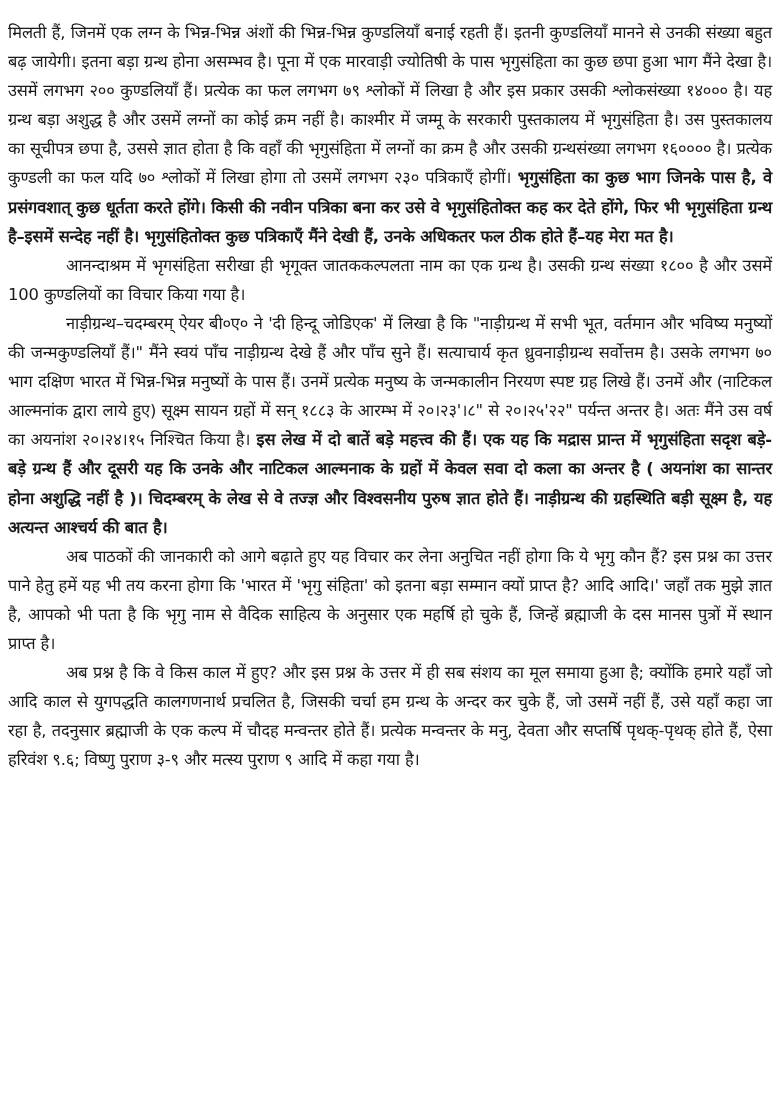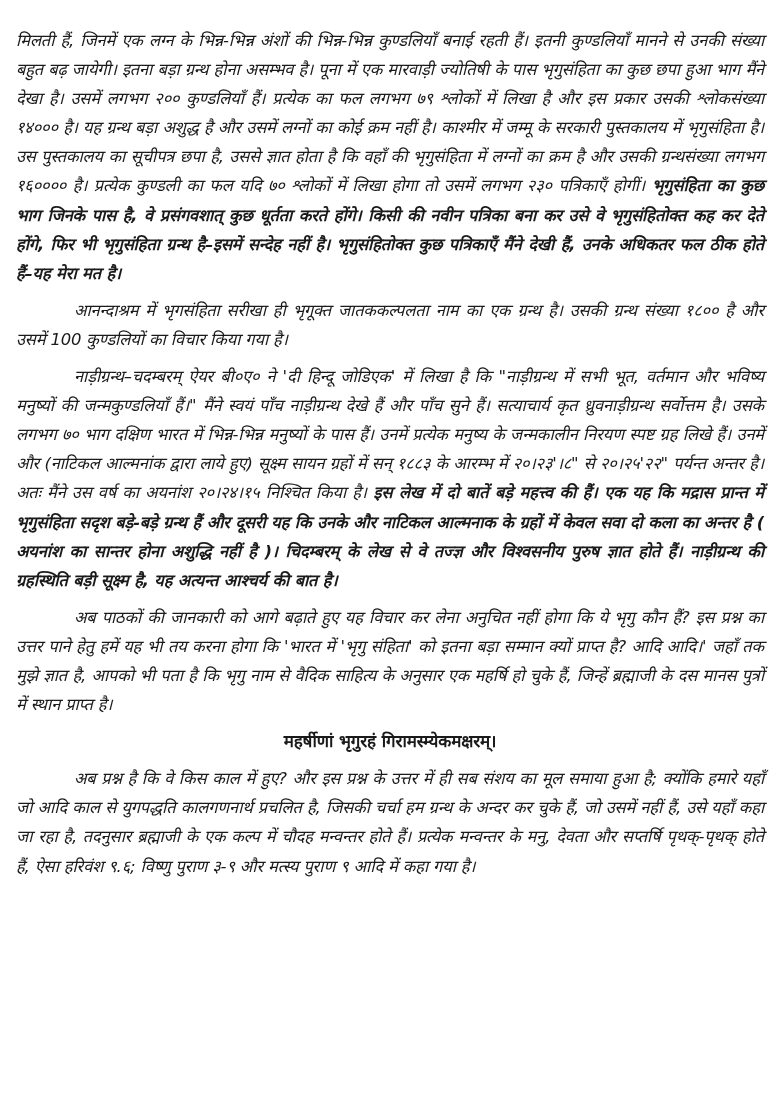--- a/index.html
+++ b/index.html
@@ -19,22 +19,21 @@
     position: absolute;
     left: 8px;
     top: 18px;
     width: 764px;
     font-size: 16.4px;
     line-height: 29.1px;
     text-align: justify;
     letter-spacing: -0.15px;
   }
   .para {
-    margin: 8px;
-    font-style: italic;
+    margin: 0;
   }
   .indent {
     text-indent: 58px;
   }
   .bold {
     font-weight: bold;
   }
   .verse {
     text-align: center;
     font-weight: bold;
@@ -49,17 +48,16 @@
 
   <p class="para"><span>मिलती हैं, जिनमें एक लग्न के भिन्न-भिन्न अंशों की भिन्न-भिन्न कुण्डलियाँ बनाई रहती हैं। इतनी कुण्डलियाँ मानने से उनकी संख्या बहुत बढ़ जायेगी। इतना बड़ा ग्रन्थ होना असम्भव है। पूना में एक मारवाड़ी ज्योतिषी के पास भृगुसंहिता का कुछ छपा हुआ भाग मैंने देखा है। उसमें लगभग २०० कुण्डलियाँ हैं। प्रत्येक का फल लगभग ७९ श्लोकों में लिखा है और इस प्रकार उसकी श्लोकसंख्या १४००० है। यह ग्रन्थ बड़ा अशुद्ध है और उसमें लग्नों का कोई क्रम नहीं है। काश्मीर में जम्मू के सरकारी पुस्तकालय में भृगुसंहिता है। उस पुस्तकालय का सूचीपत्र छपा है, उससे ज्ञात होता है कि वहाँ की भृगुसंहिता में लग्नों का क्रम है और उसकी ग्रन्थसंख्या लगभग १६०००० है। प्रत्येक कुण्डली का फल यदि ७० श्लोकों में लिखा होगा तो उसमें लगभग २३० पत्रिकाएँ होगीं।</span><span class="bold"> भृगुसंहिता का कुछ भाग जिनके पास है, वे प्रसंगवशात् कुछ धूर्तता करते होंगे। किसी की नवीन पत्रिका बना कर उसे वे भृगुसंहितोक्त कह कर देते होंगे, फिर भी भृगुसंहिता ग्रन्थ है–इसमें सन्देह नहीं है। भृगुसंहितोक्त कुछ पत्रिकाएँ मैंने देखी हैं, उनके अधिकतर फल ठीक होते हैं–यह मेरा मत है।</span></p>
 
   <p class="para indent"><span>आनन्दाश्रम में भृगसंहिता सरीखा ही भृगूक्त जातककल्पलता नाम का एक ग्रन्थ है। उसकी ग्रन्थ संख्या १८०० है और उसमें 100 कुण्डलियों का विचार किया गया है।</span></p>
 
   <p class="para indent"><span>नाड़ीग्रन्थ–चदम्बरम् ऐयर बी०ए० ने 'दी हिन्दू जोडिएक' में लिखा है कि "नाड़ीग्रन्थ में सभी भूत, वर्तमान और भविष्य मनुष्यों की जन्मकुण्डलियाँ हैं।" मैंने स्वयं पाँच नाड़ीग्रन्थ देखे हैं और पाँच सुने हैं। सत्याचार्य कृत ध्रुवनाड़ीग्रन्थ सर्वोत्तम है। उसके लगभग ७० भाग दक्षिण भारत में भिन्न-भिन्न मनुष्यों के पास हैं। उनमें प्रत्येक मनुष्य के जन्मकालीन निरयण स्पष्ट ग्रह लिखे हैं। उनमें और (नाटिकल आल्मनांक द्वारा लाये हुए) सूक्ष्म सायन ग्रहों में सन् १८८३ के आरम्भ में २०।२३'।८" से २०।२५'२२" पर्यन्त अन्तर है। अतः मैंने उस वर्ष का अयनांश २०।२४।१५ निश्चित किया है।</span><span class="bold"> इस लेख में दो बातें बड़े महत्त्व की हैं। एक यह कि मद्रास प्रान्त में भृगुसंहिता सदृश बड़े-बड़े ग्रन्थ हैं और दूसरी यह कि उनके और नाटिकल आल्मनाक के ग्रहों में केवल सवा दो कला का अन्तर है ( अयनांश का सान्तर होना अशुद्धि नहीं है )। चिदम्बरम् के लेख से वे तज्ज्ञ और विश्वसनीय पुरुष ज्ञात होते हैं। नाड़ीग्रन्थ की ग्रहस्थिति बड़ी सूक्ष्म है, यह अत्यन्त आश्चर्य की बात है।</span></p>
 
   <p class="para indent"><span>अब पाठकों की जानकारी को आगे बढ़ाते हुए यह विचार कर लेना अनुचित नहीं होगा कि ये भृगु कौन हैं? इस प्रश्न का उत्तर पाने हेतु हमें यह भी तय करना होगा कि 'भारत में 'भृगु संहिता' को इतना बड़ा सम्मान क्यों प्राप्त है? आदि आदि।' जहाँ तक मुझे ज्ञात है, आपको भी पता है कि भृगु नाम से वैदिक साहित्य के अनुसार एक महर्षि हो चुके हैं, जिन्हें ब्रह्माजी के दस मानस पुत्रों में स्थान प्राप्त है।</span></p>
 
 
-  <p class="verse">महर्षीणां भृगुरहं गिरामस्म्येकमक्षरम्।</p>
 
   <p class="para indent"><span>अब प्रश्न है कि वे किस काल में हुए? और इस प्रश्न के उत्तर में ही सब संशय का मूल समाया हुआ है; क्योंकि हमारे यहाँ जो आदि काल से युगपद्धति कालगणनार्थ प्रचलित है, जिसकी चर्चा हम ग्रन्थ के अन्दर कर चुके हैं, जो उसमें नहीं हैं, उसे यहाँ कहा जा रहा है, तदनुसार ब्रह्माजी के एक कल्प में चौदह मन्वन्तर होते हैं। प्रत्येक मन्वन्तर के मनु, देवता और सप्तर्षि पृथक्-पृथक् होते हैं, ऐसा हरिवंश ९.६; विष्णु पुराण ३-९ और मत्स्य पुराण ९ आदि में कहा गया है।</span></p>
 
 </div>
 
 </body></html>

